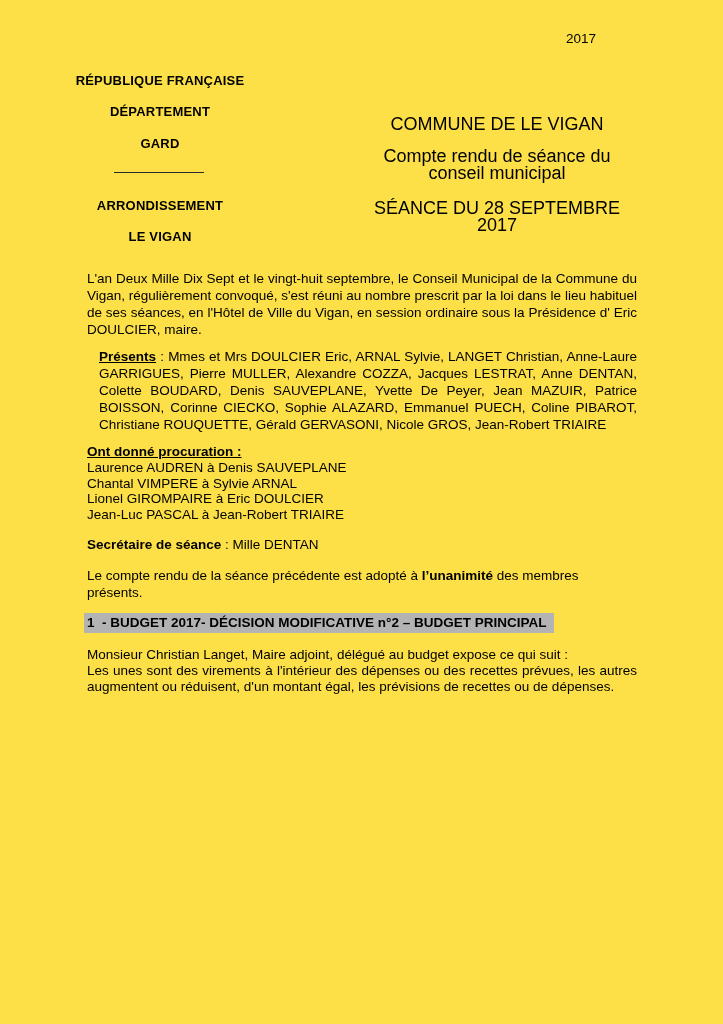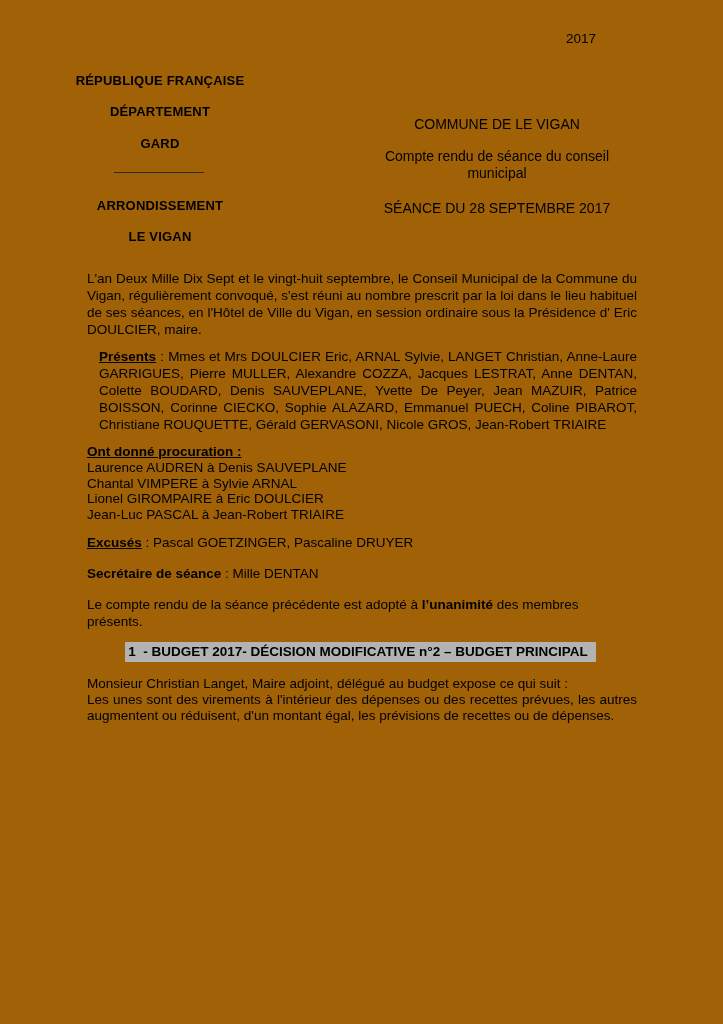--- a/index.html
+++ b/index.html
@@ -1,21 +1,21 @@
 <!DOCTYPE html>
 <html><head>
 <meta charset="utf-8">
 <style>
   * { margin: 0; padding: 0; box-sizing: border-box; }
   html, body { background: #ffffff; }
   .page {
     position: relative;
     width: 723px;
     height: 1024px;
-    background: #a16207;
+    background: #fde047;
     font-family: "Liberation Sans", sans-serif;
     color: #000000;
     overflow: hidden;
   }
 
   
   .year {
     position: absolute;
     top: 31px;
     left: 566px;
@@ -41,21 +41,21 @@
   .lh-arrondissement{ top: 125px; text-align: center; }
   .lh-levigan       { top: 156px; }
 
   
   .lh-right {
     position: absolute;
     left: 372px;
     top: 116px;
     width: 250px;
     text-align: center;
-    font-size: 14px;
+    font-size: 18px;
   }
   .hr-commune { line-height: 17px; }
   .hr-doctitle { margin-top: 15px; line-height: 17px; }
   .hr-seance { margin-top: 18px; line-height: 17px; }
 
   
   .content {
     position: absolute;
     left: 87px;
     top: 270px;
@@ -67,21 +67,21 @@
   .bold { font-weight: bold; }
   .bold-u { font-weight: bold; text-decoration: underline; }
 
   .presents-para { margin-top: 10px; margin-left: 12px; }
   .procuration-block { margin-top: 10px; }
   .procuration-item { line-height: 15.5px; }
   .excuses-line { margin-top: 12px; }
   .secretaire-line { margin-top: 14px; }
   .adoption-line { margin-top: 14px; }
 
-  .heading-wrap { margin-top: 12px; text-align: center; }
+  .heading-wrap { margin-top: 12px; }
   .heading-hl {
     display: inline-block;
     background: #b3b3b3;
     font-weight: bold;
     font-size: 13.5px;
     line-height: 16px;
     padding: 2px 8px 2px 3px;
     margin-left: -3px;
     white-space: pre-wrap;
   }
@@ -118,21 +118,20 @@
     <div class="para presents-para"><span class="bold-u">Présents</span><span> : Mmes et Mrs  DOULCIER Eric, ARNAL Sylvie, LANGET Christian, Anne-Laure GARRIGUES, Pierre MULLER, Alexandre COZZA, Jacques LESTRAT, Anne DENTAN, Colette BOUDARD, Denis SAUVEPLANE, Yvette De Peyer, Jean MAZUIR, Patrice BOISSON, Corinne CIECKO, Sophie ALAZARD, Emmanuel PUECH, Coline PIBAROT, Christiane ROUQUETTE, Gérald GERVASONI, Nicole GROS, Jean-Robert TRIAIRE</span></div>
 
     <div class="procuration-block">
       <div class="bold-u">Ont donné procuration : </div>
       <div class="procuration-item">Laurence AUDREN à Denis SAUVEPLANE</div>
       <div class="procuration-item">Chantal VIMPERE à Sylvie ARNAL</div>
       <div class="procuration-item">Lionel GIROMPAIRE à Eric DOULCIER</div>
       <div class="procuration-item">Jean-Luc PASCAL à Jean-Robert TRIAIRE</div>
     </div>
 
-    <div class="excuses-line"><span class="bold-u">Excusés</span><span> : Pascal GOETZINGER, Pascaline DRUYER</span></div>
 
     <div class="secretaire-line"><span class="bold">Secrétaire de séance</span><span> : Mille DENTAN</span></div>
 
     <div class="adoption-line"><span>Le compte rendu de la séance précédente est adopté à </span><span class="bold">l’unanimité</span><span> des membres présents.</span></div>
 
     <div class="heading-wrap">
       <span class="heading-hl">1  - BUDGET 2017- DÉCISION MODIFICATIVE n°2 – BUDGET PRINCIPAL</span>
     </div>
 
     <div class="final-block">

